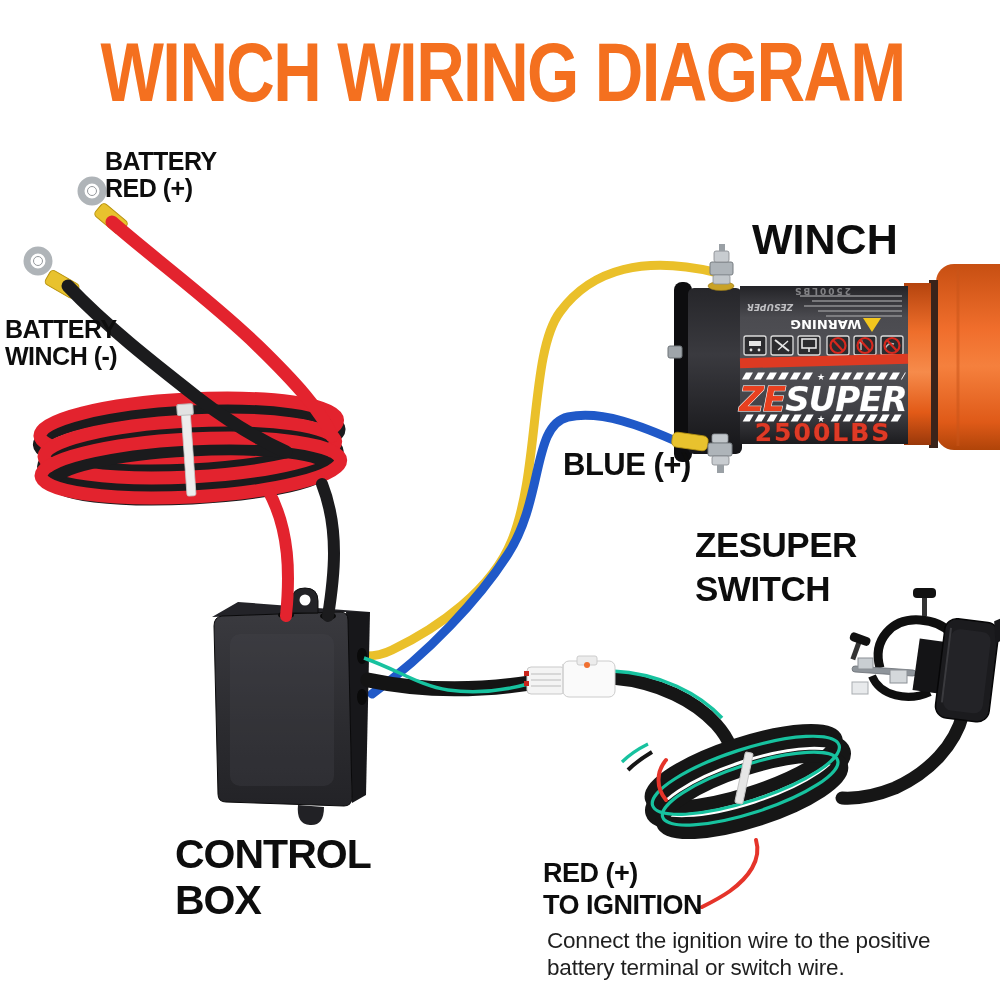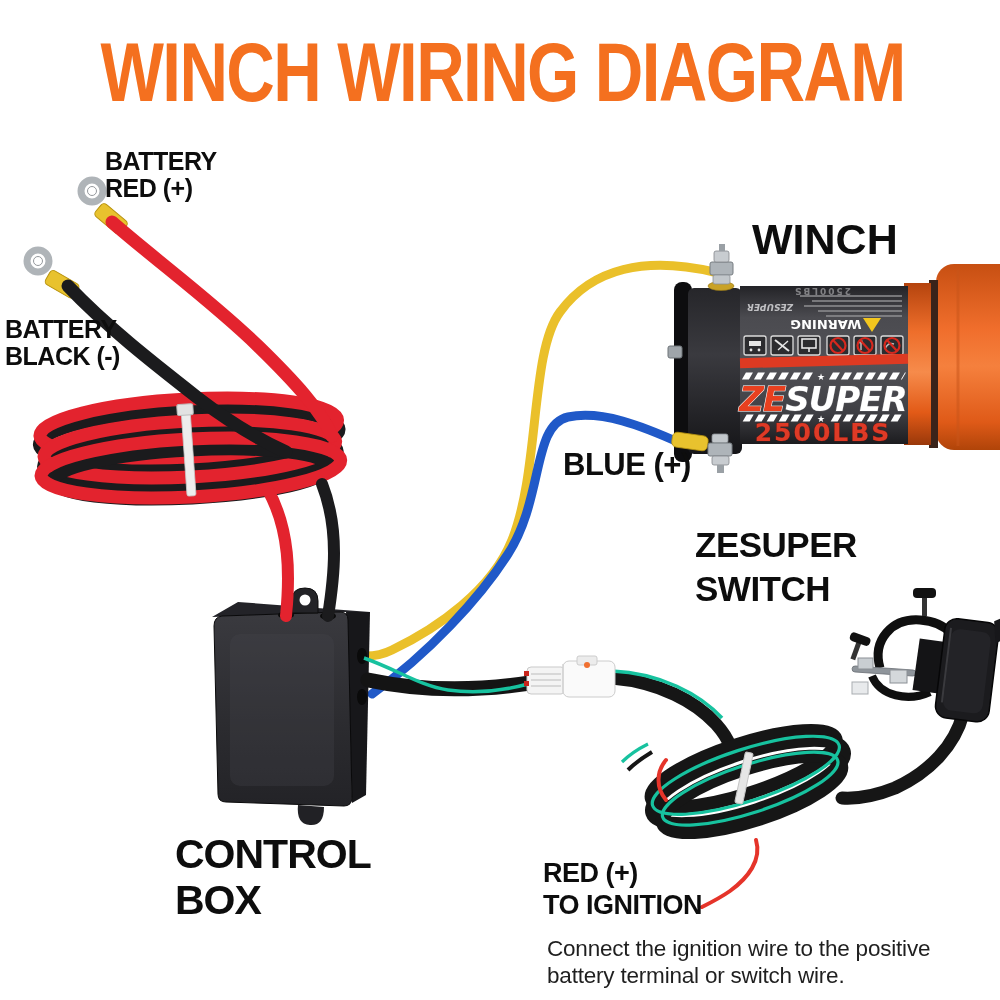--- a/index.html
+++ b/index.html
@@ -12,21 +12,21 @@
   .lbl.center{text-align:left;}
   .lbl-battery-red{left:105px;top:148px;width:140px;font-size:25px;}
   .lbl-battery-black{left:5px;top:316px;width:160px;font-size:25px;}
   .lbl-yellow{left:526px;top:231px;font-size:26px;}
   .lbl-winch{left:752px;top:216px;font-size:43px;letter-spacing:0;}
   .lbl-blue{left:563px;top:448px;font-size:31px;}
   .lbl-handheld{left:695px;top:523px;width:230px;font-size:35px;line-height:1.27;}
   .lbl-control{left:175px;top:831px;width:215px;font-size:41px;line-height:1.13;letter-spacing:-1px;}
   .lbl-ignition{left:543px;top:858px;width:178px;font-size:27px;line-height:1.17;}
   .caption{position:absolute;left:547px;top:927px;width:430px;font-size:22.5px;
-           line-height:1.2;font-weight:400;color:#1f1f1f;letter-spacing:-0.2px;margin-top:8px;}
+           line-height:1.2;font-weight:400;color:#1f1f1f;letter-spacing:-0.2px;}
   svg{position:absolute;left:0;top:0;}
   svg text{font-family:"DejaVu Sans","Liberation Sans",sans-serif;}
 </style>
 </head>
 <body>
 
 <div class="stage">
 
   <svg width="1000" height="1000" viewBox="0 0 1000 1000">
     <defs>
@@ -267,21 +267,21 @@
     <span class="title">WINCH WIRING DIAGRAM</span>
   </div>
 
   <div class="lbl center lbl-battery-red">
     <div>BATTERY</div>
     <div>RED (+)</div>
   </div>
 
   <div class="lbl center lbl-battery-black">
     <div>BATTERY</div>
-    <div>BLACK (-)</div>
+    <div>WINCH (-)</div>
   </div>
 
 
   <div class="lbl lbl-winch">WINCH</div>
 
   <div class="lbl lbl-blue">BLUE (+)</div>
 
   <div class="lbl center lbl-handheld">
     <div>ZESUPER</div>
     <div>SWITCH</div>

